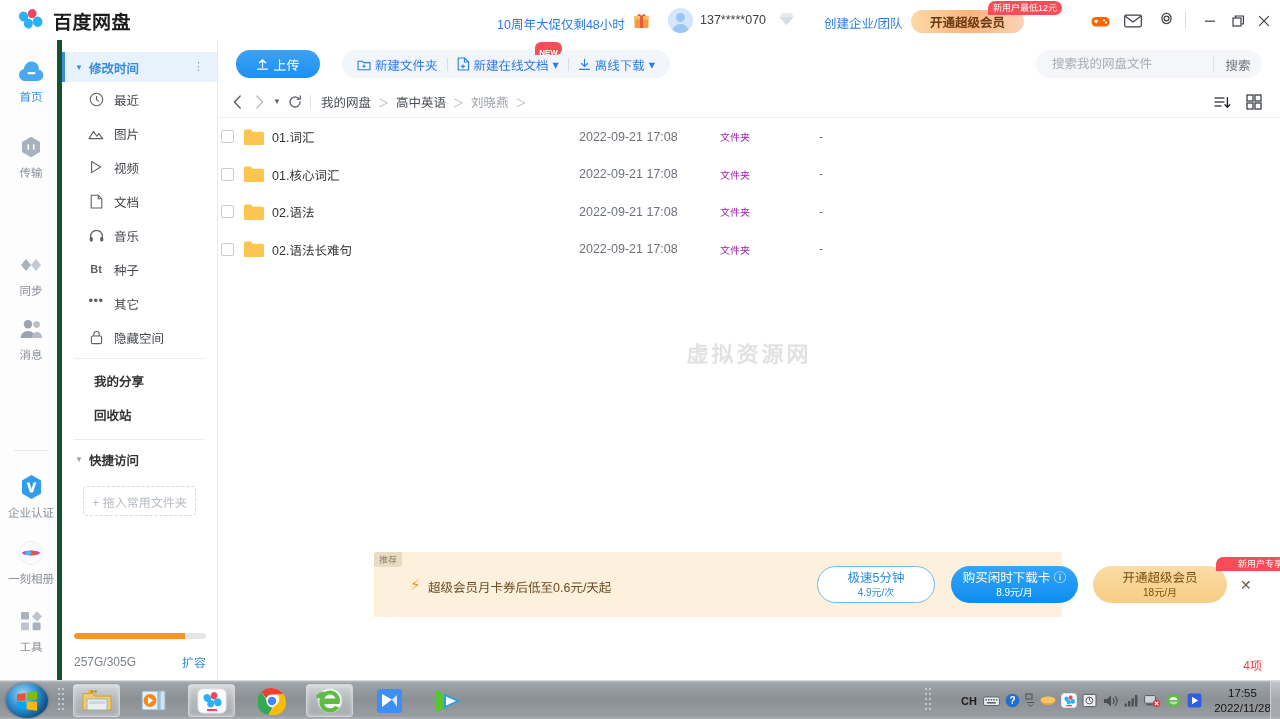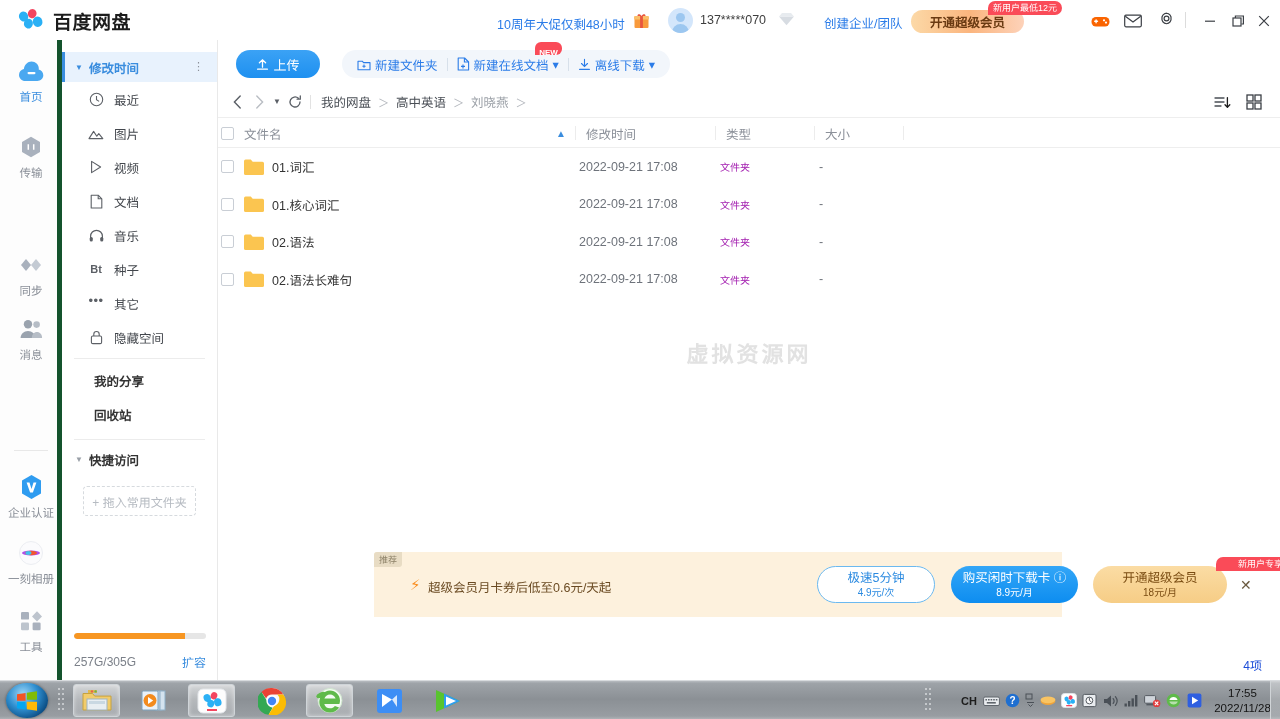--- a/index.html
+++ b/index.html
@@ -251,21 +251,21 @@
   .banner-close {
     position: absolute; left: 866px; top: 25px; font-size: 14px;
     color: #6a5a40; cursor: pointer;
   }
 
   
   .statusbar {
     position: absolute; left: 218px; top: 648px; width: 1062px; height: 32px; background: #fff;
   }
   .item-count {
-    position: absolute; right: 18px; top: 8px; font-size: 12px; color: #1d4ed8;
+    position: absolute; right: 18px; top: 8px; font-size: 12px; color: #ef4444;
   }
 
   
   .taskbar {
     position: absolute; left: 0; top: 680px; width: 1280px; height: 39px;
     background: linear-gradient(180deg, #b8bcc0 0%, #9ea3a8 6%, #8b9095 48%, #989da2 92%, #aeb2b6 100%);
     border-top: 1px solid #d8dbde;
   }
   .start-orb {
     position: absolute; left: 6px; top: 2px; width: 42px; height: 35px; border-radius: 50%;
@@ -605,20 +605,25 @@
 
         <div class="tool-btn">
           <svg width="13" height="13" viewBox="0 0 13 13">
             <path d="M6.5 1.4v7M3.5 5.5l3 3 3-3M1.6 11.4h9.8" fill="none" stroke="#2b7ce8" stroke-width="1.1" stroke-linecap="round"></path>
           </svg>
           <span>离线下载</span>
           <span>▾</span>
         </div>
       </div>
 
+      <div class="search-wrap">
+        <input class="search-inp" type="text" placeholder="搜索我的网盘文件" style="">
+        <span class="search-divider"></span>
+        <span class="search-go">搜索</span>
+      </div>
     </div>
 
     <div class="crumbbar">
       <span class="nav-arrow" style="margin-left:8px">
         <svg width="9" height="14" viewBox="0 0 9 14">
             <path d="M7.2 1L1.4 7l5.8 6" fill="none" stroke="currentColor" stroke-width="1.4" stroke-linecap="round"></path>
           </svg>
       </span>
       <span class="nav-arrow dim">
         <svg width="9" height="14" viewBox="0 0 9 14">
@@ -650,34 +655,20 @@
       <span class="view-ico" style="right:16px">
         <svg width="16" height="16" viewBox="0 0 16 16">
           <rect x="1" y="1" width="6" height="6" fill="none" stroke="#3b3f45" stroke-width="1.3"></rect>
           <rect x="9" y="1" width="6" height="6" fill="none" stroke="#3b3f45" stroke-width="1.3"></rect>
           <rect x="1" y="9" width="6" height="6" fill="none" stroke="#3b3f45" stroke-width="1.3"></rect>
           <rect x="9" y="9" width="6" height="6" fill="none" stroke="#3b3f45" stroke-width="1.3"></rect>
         </svg>
       </span>
     </div>
 
-    <div class="thead">
-      <span class="th" style="left:3px">
-        <span class="cbox"></span>
-      </span>
-      <span class="th" style="left:26px">文件名</span>
-      <span class="th" style="left:338px;color:#3a8dde;font-size:10px">▲</span>
-      <span class="th-div" style="left:357px"></span>
-      <span class="th" style="left:368px">修改时间</span>
-      <span class="th-div" style="left:497px"></span>
-      <span class="th" style="left:508px">类型</span>
-      <span class="th-div" style="left:596px"></span>
-      <span class="th" style="left:607px">大小</span>
-      <span class="th-div" style="left:685px"></span>
-    </div>
 
     <div id="rows">
         <div class="row">
           <span class="cbox row-cbox"></span>
           <span class="folder-ico"><svg width="20" height="16" viewBox="0 0 20 16">
               <path d="M0 2.2A1.6 1.6 0 0 1 1.6.6h5.2l1.9 2.1h9.7A1.6 1.6 0 0 1 20 4.3v10A1.6 1.6 0 0 1 18.4 16H1.6A1.6 1.6 0 0 1 0 14.3z" fill="#fbc550"></path>
             </svg></span>
           <span class="fname">01.词汇</span>
           <span class="fmtime">2022-09-21 17:08</span>
           <span class="ftype">文件夹</span>

